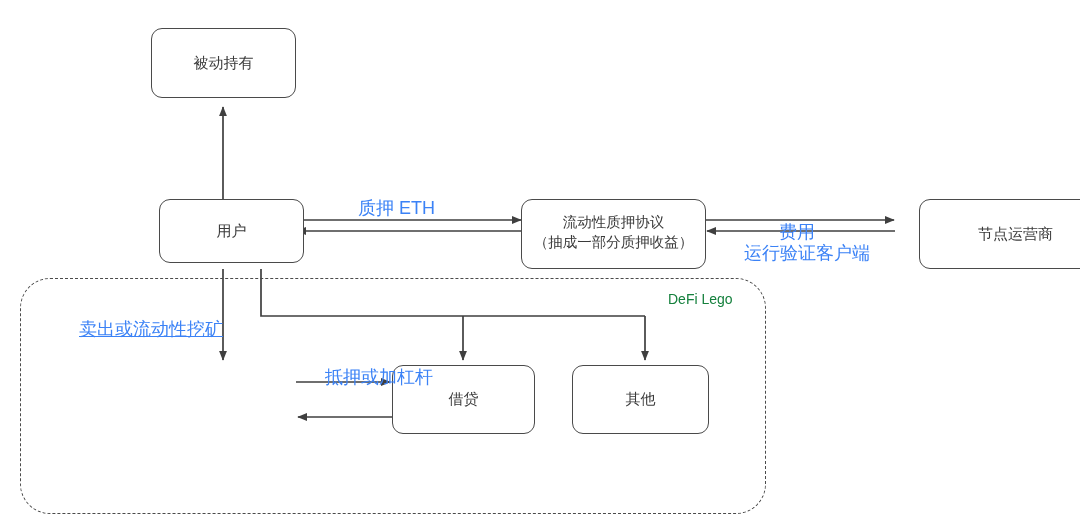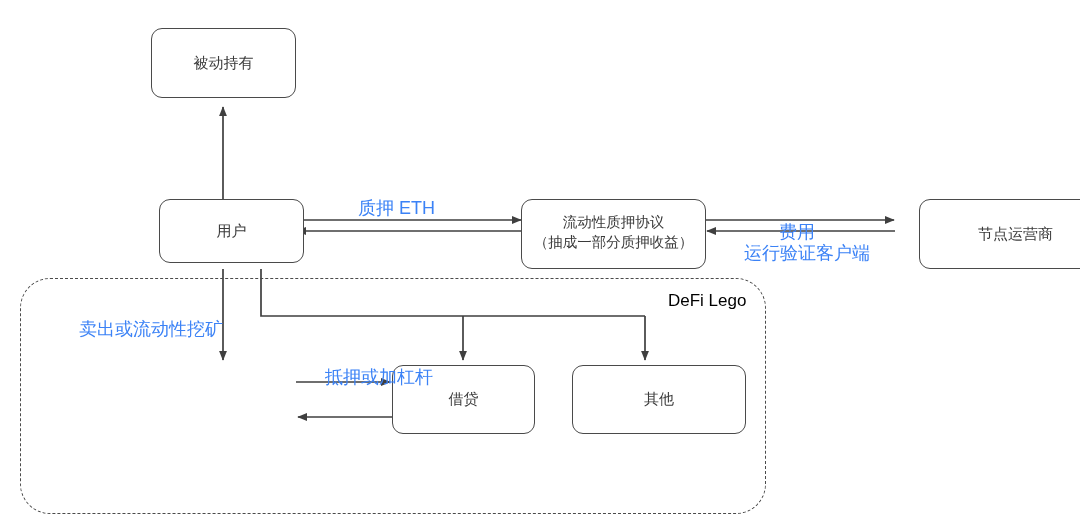--- a/index.html
+++ b/index.html
@@ -33,22 +33,22 @@
   .edge-label{
     position:absolute;
     font-size:18px;
     color:#3b82f6;
     white-space:nowrap;
     z-index:4;
     background:transparent;
   }
   .group-label{
     position:absolute;
-    font-size:17px;
-    color:#000000;
+    font-size:14px;
+    color:#15803d;
     white-space:nowrap;
     z-index:4;
   }
   .dashed-group{
     position:absolute;
     box-sizing:border-box;
     border:1.7px dashed #4a4a4a;
     border-radius:30px;
     background:transparent;
     z-index:1;
@@ -109,28 +109,28 @@
 
   <div class="node" style="left:919px;top:199px;width:193px;height:70px;">
     <span class="lines">节点运营商</span>
   </div>
 
 
   <div class="node" style="left:392px;top:365px;width:143px;height:69px;text-align:right;">
     <span class="lines">借贷</span>
   </div>
 
-  <div class="node" style="left:572px;top:365px;width:174px;height:69px;">
+  <div class="node" style="left:572px;top:365px;width:137px;height:69px;">
     <span class="lines">其他</span>
   </div>
 
   <div class="edge-label" style="left:358px;top:196px;">质押 ETH</div>
 
 
   <div class="edge-label" style="left:779px;top:196px;margin-top:24px;">费用</div>
 
   <div class="edge-label" style="left:744px;top:241px;">运行验证客户端</div>
 
-  <div class="edge-label" style="left:79px;top:317px;">卖出或流动性挖矿</div>
+  <div class="edge-label" style="left:79px;top:317px;text-decoration:underline;">卖出或流动性挖矿</div>
 
   <div class="edge-label" style="left:325px;top:317px;margin-top:48px;">抵押或加杠杆</div>
 
 </div>
 
 </body></html>

